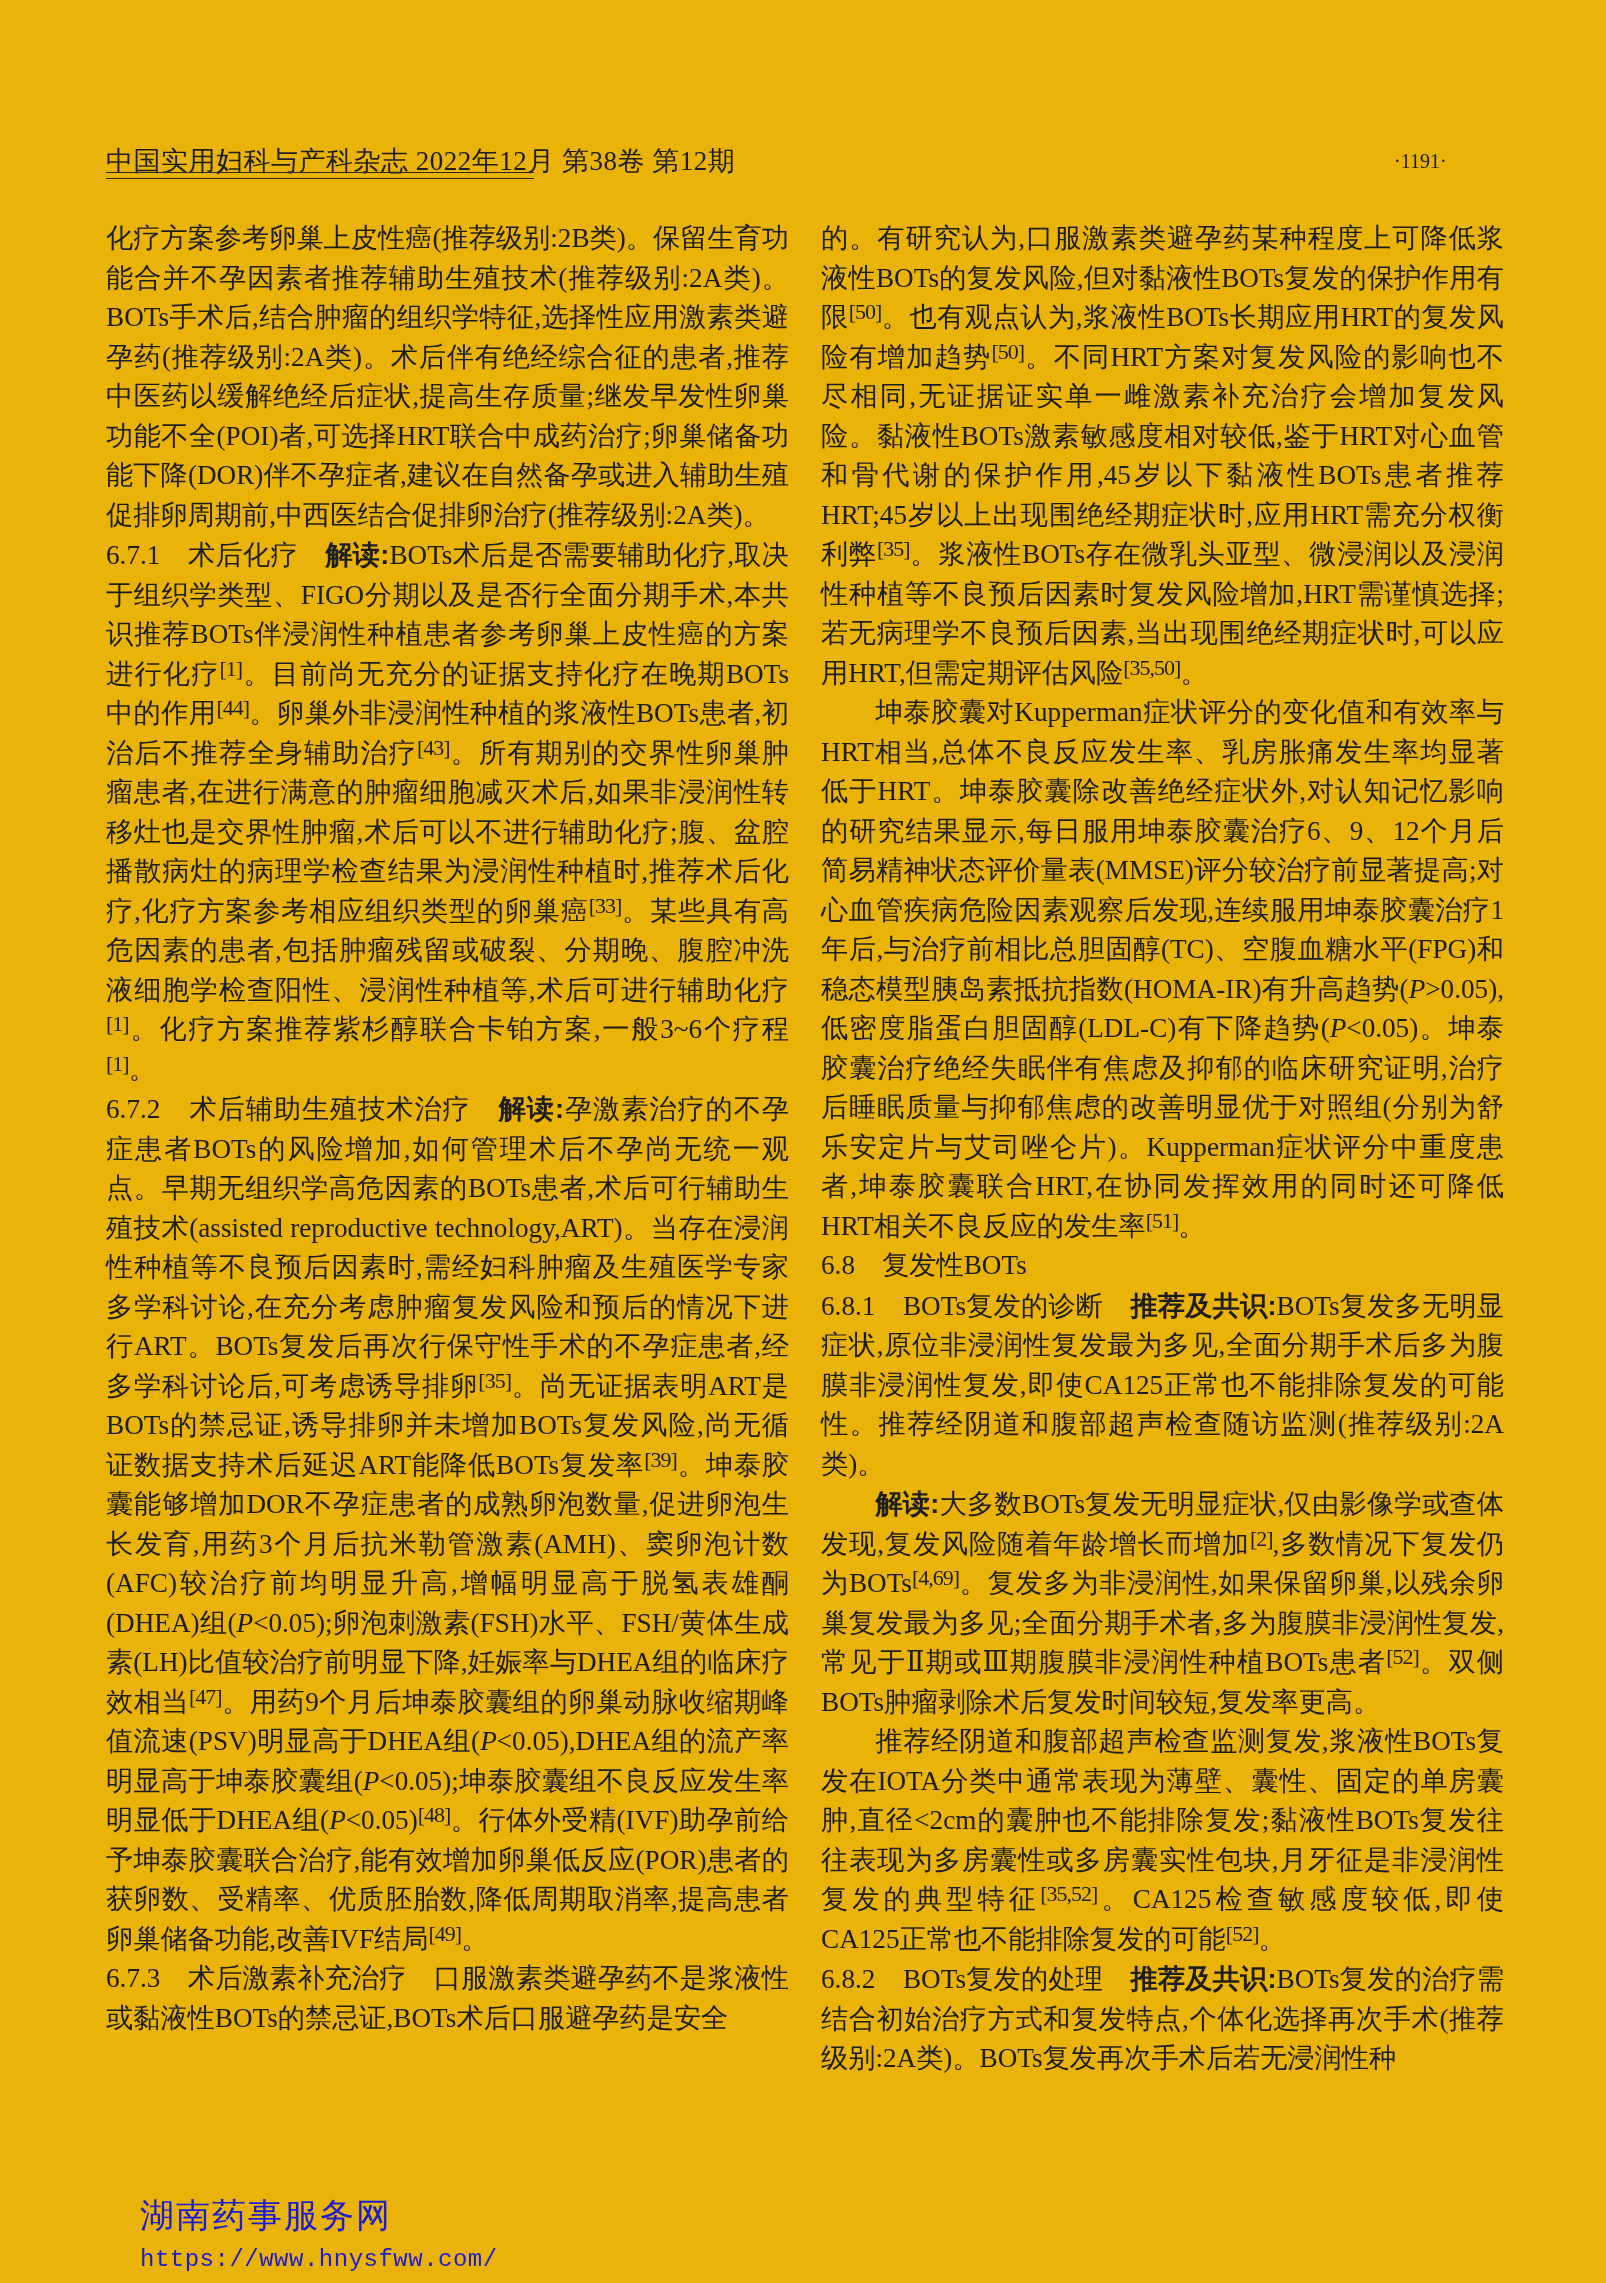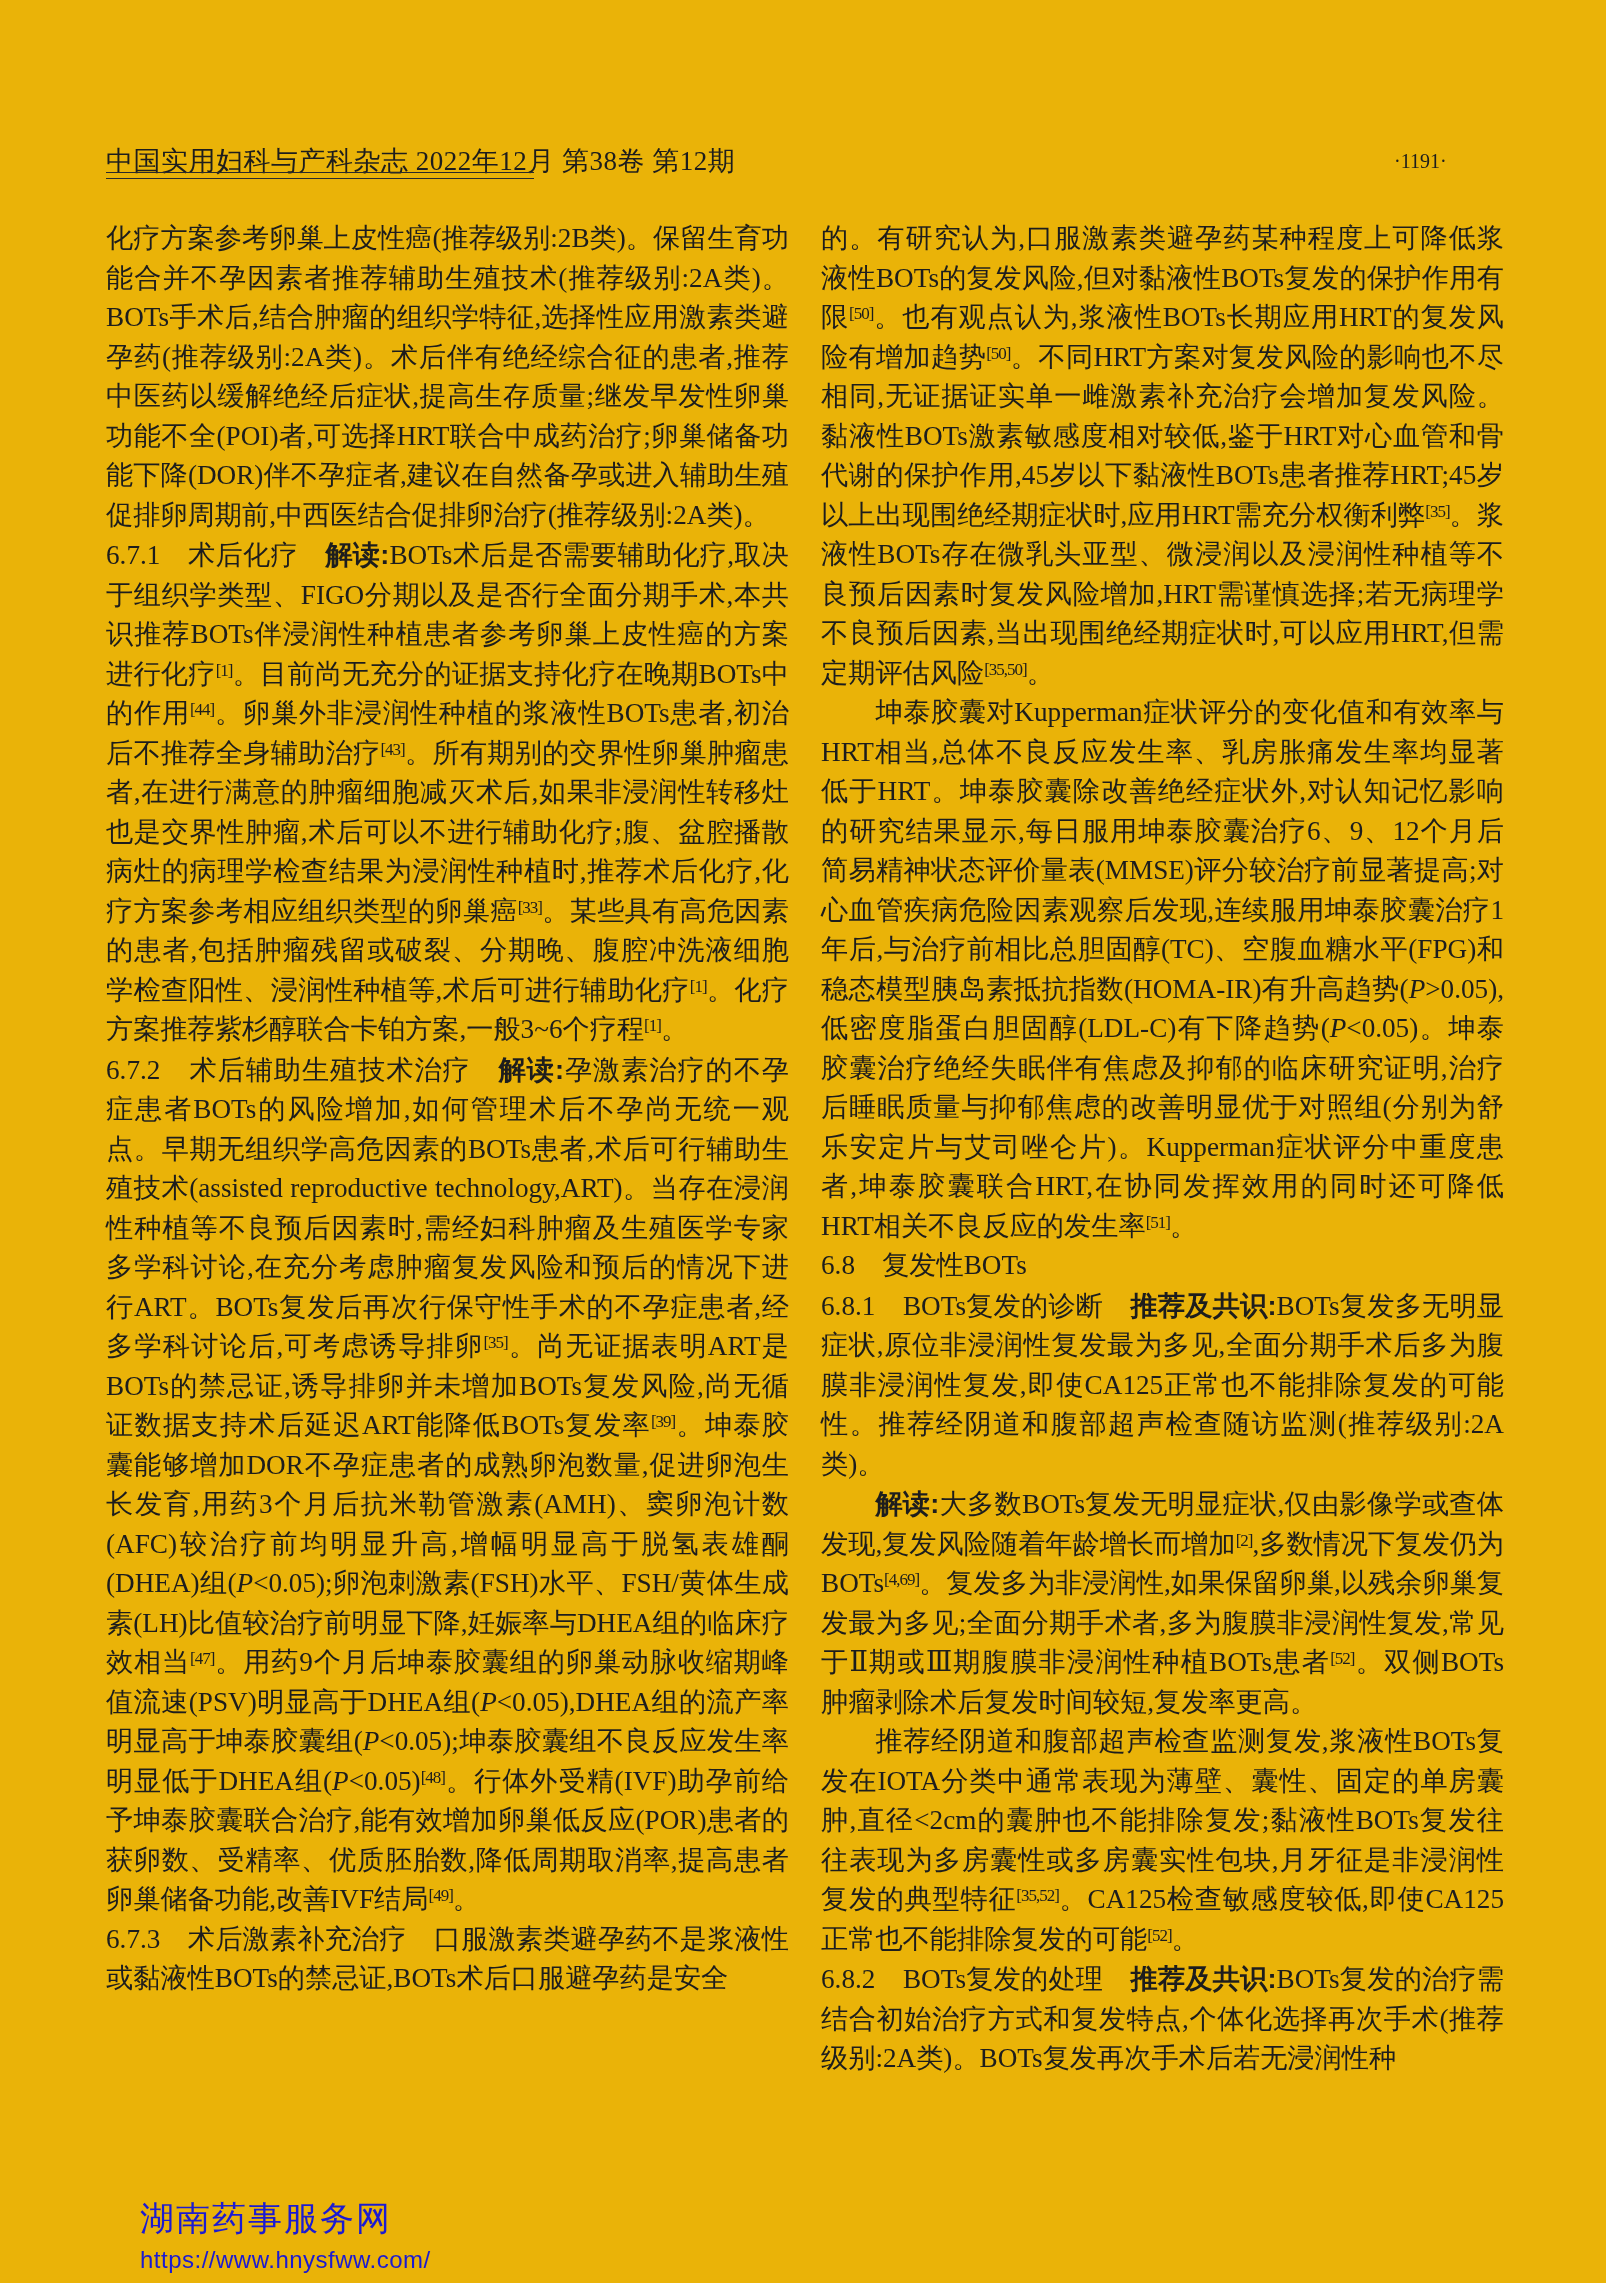--- a/index.html
+++ b/index.html
@@ -32,31 +32,31 @@
     position:absolute;top:219px;width:683px;
     font-size:27.2px;line-height:39.5px;
     text-align:justify;
     text-justify:inter-ideograph;
   }
   .col-left{left:106px;}
   .col-right{left:821px;}
   .col p{margin:0;padding:0;}
   .p-indent{text-indent:2em;}
   .col sup{
-    font-size:17px;line-height:0;
+    font-size:22px;line-height:0;
     vertical-align:7px;letter-spacing:-1px;
   }
   .col b{
     font-family:"Liberation Sans","DejaVu Sans",sans-serif;
     font-weight:700;
   }
   .col i{font-style:italic;}
   .watermark{
     position:absolute;left:140px;top:2198px;
-    font-family:Liberation Sans, sans-serif;
+    font-family:Liberation Mono, monospace;
     line-height:1;
   }
   .wm-name{
     font-size:34px;line-height:40px;
     letter-spacing:2px;
   }
   .wm-url{
     font-size:24px;line-height:43px;
     letter-spacing:0.5px;
   }

